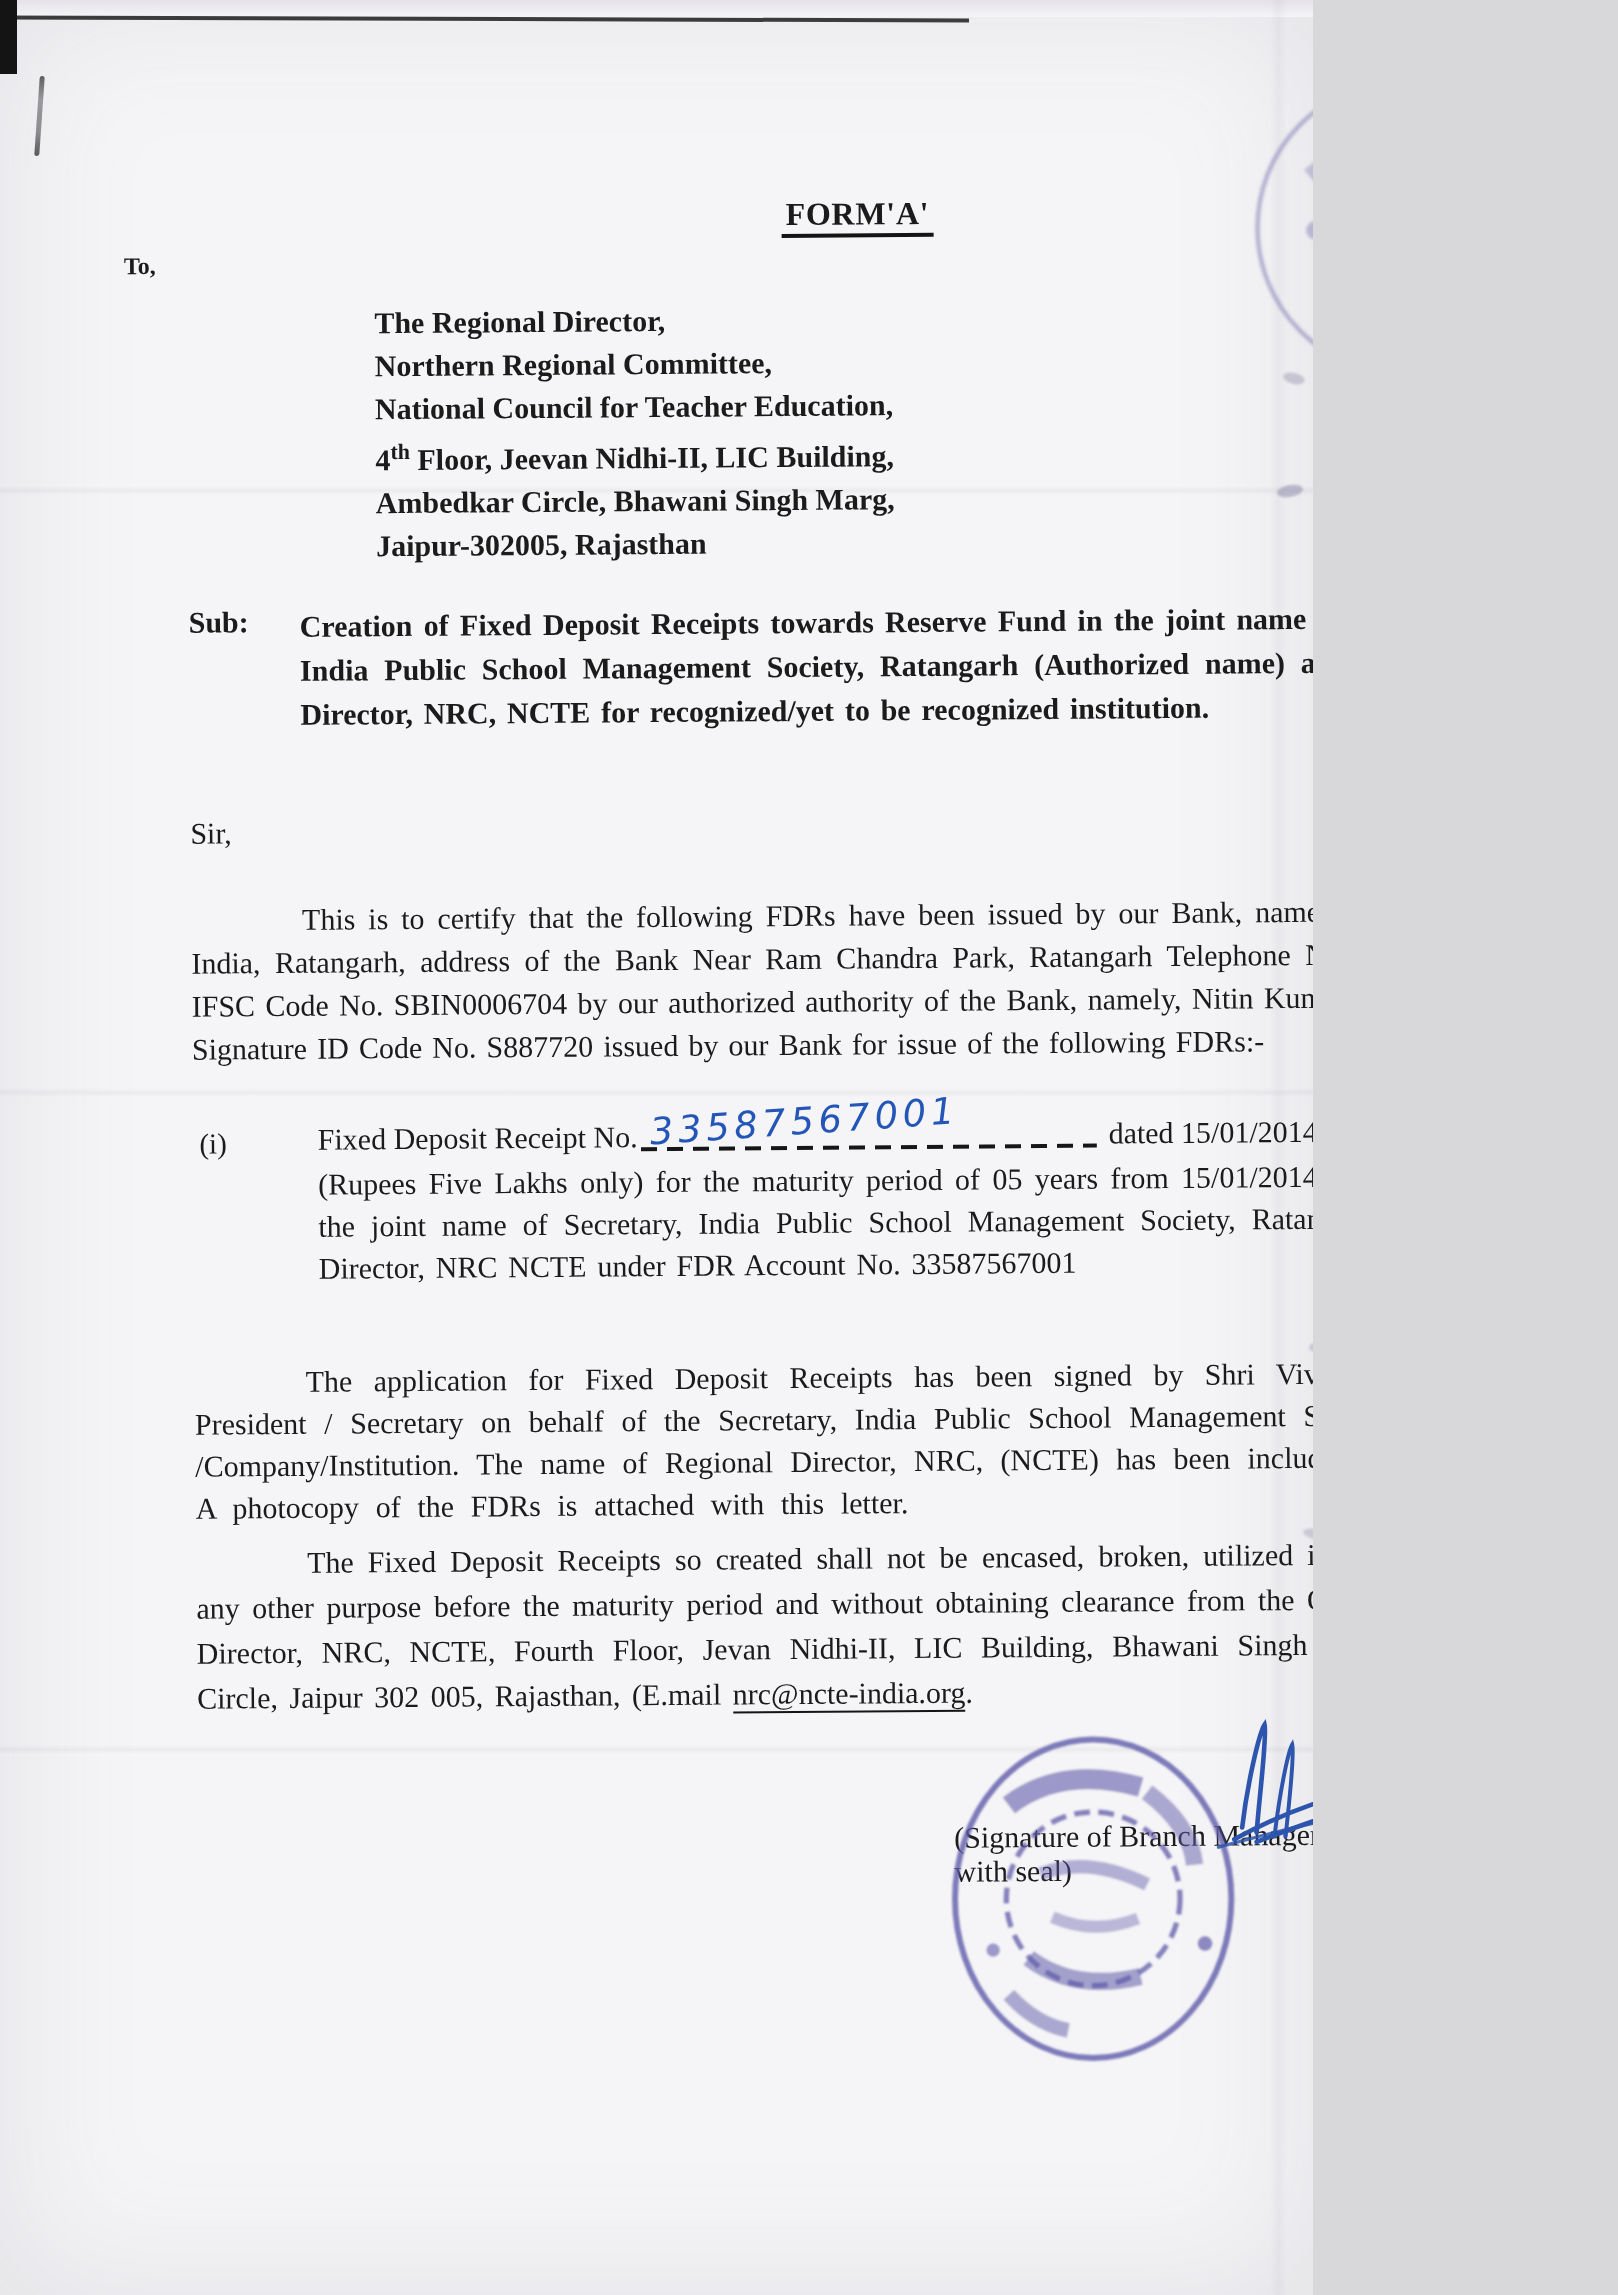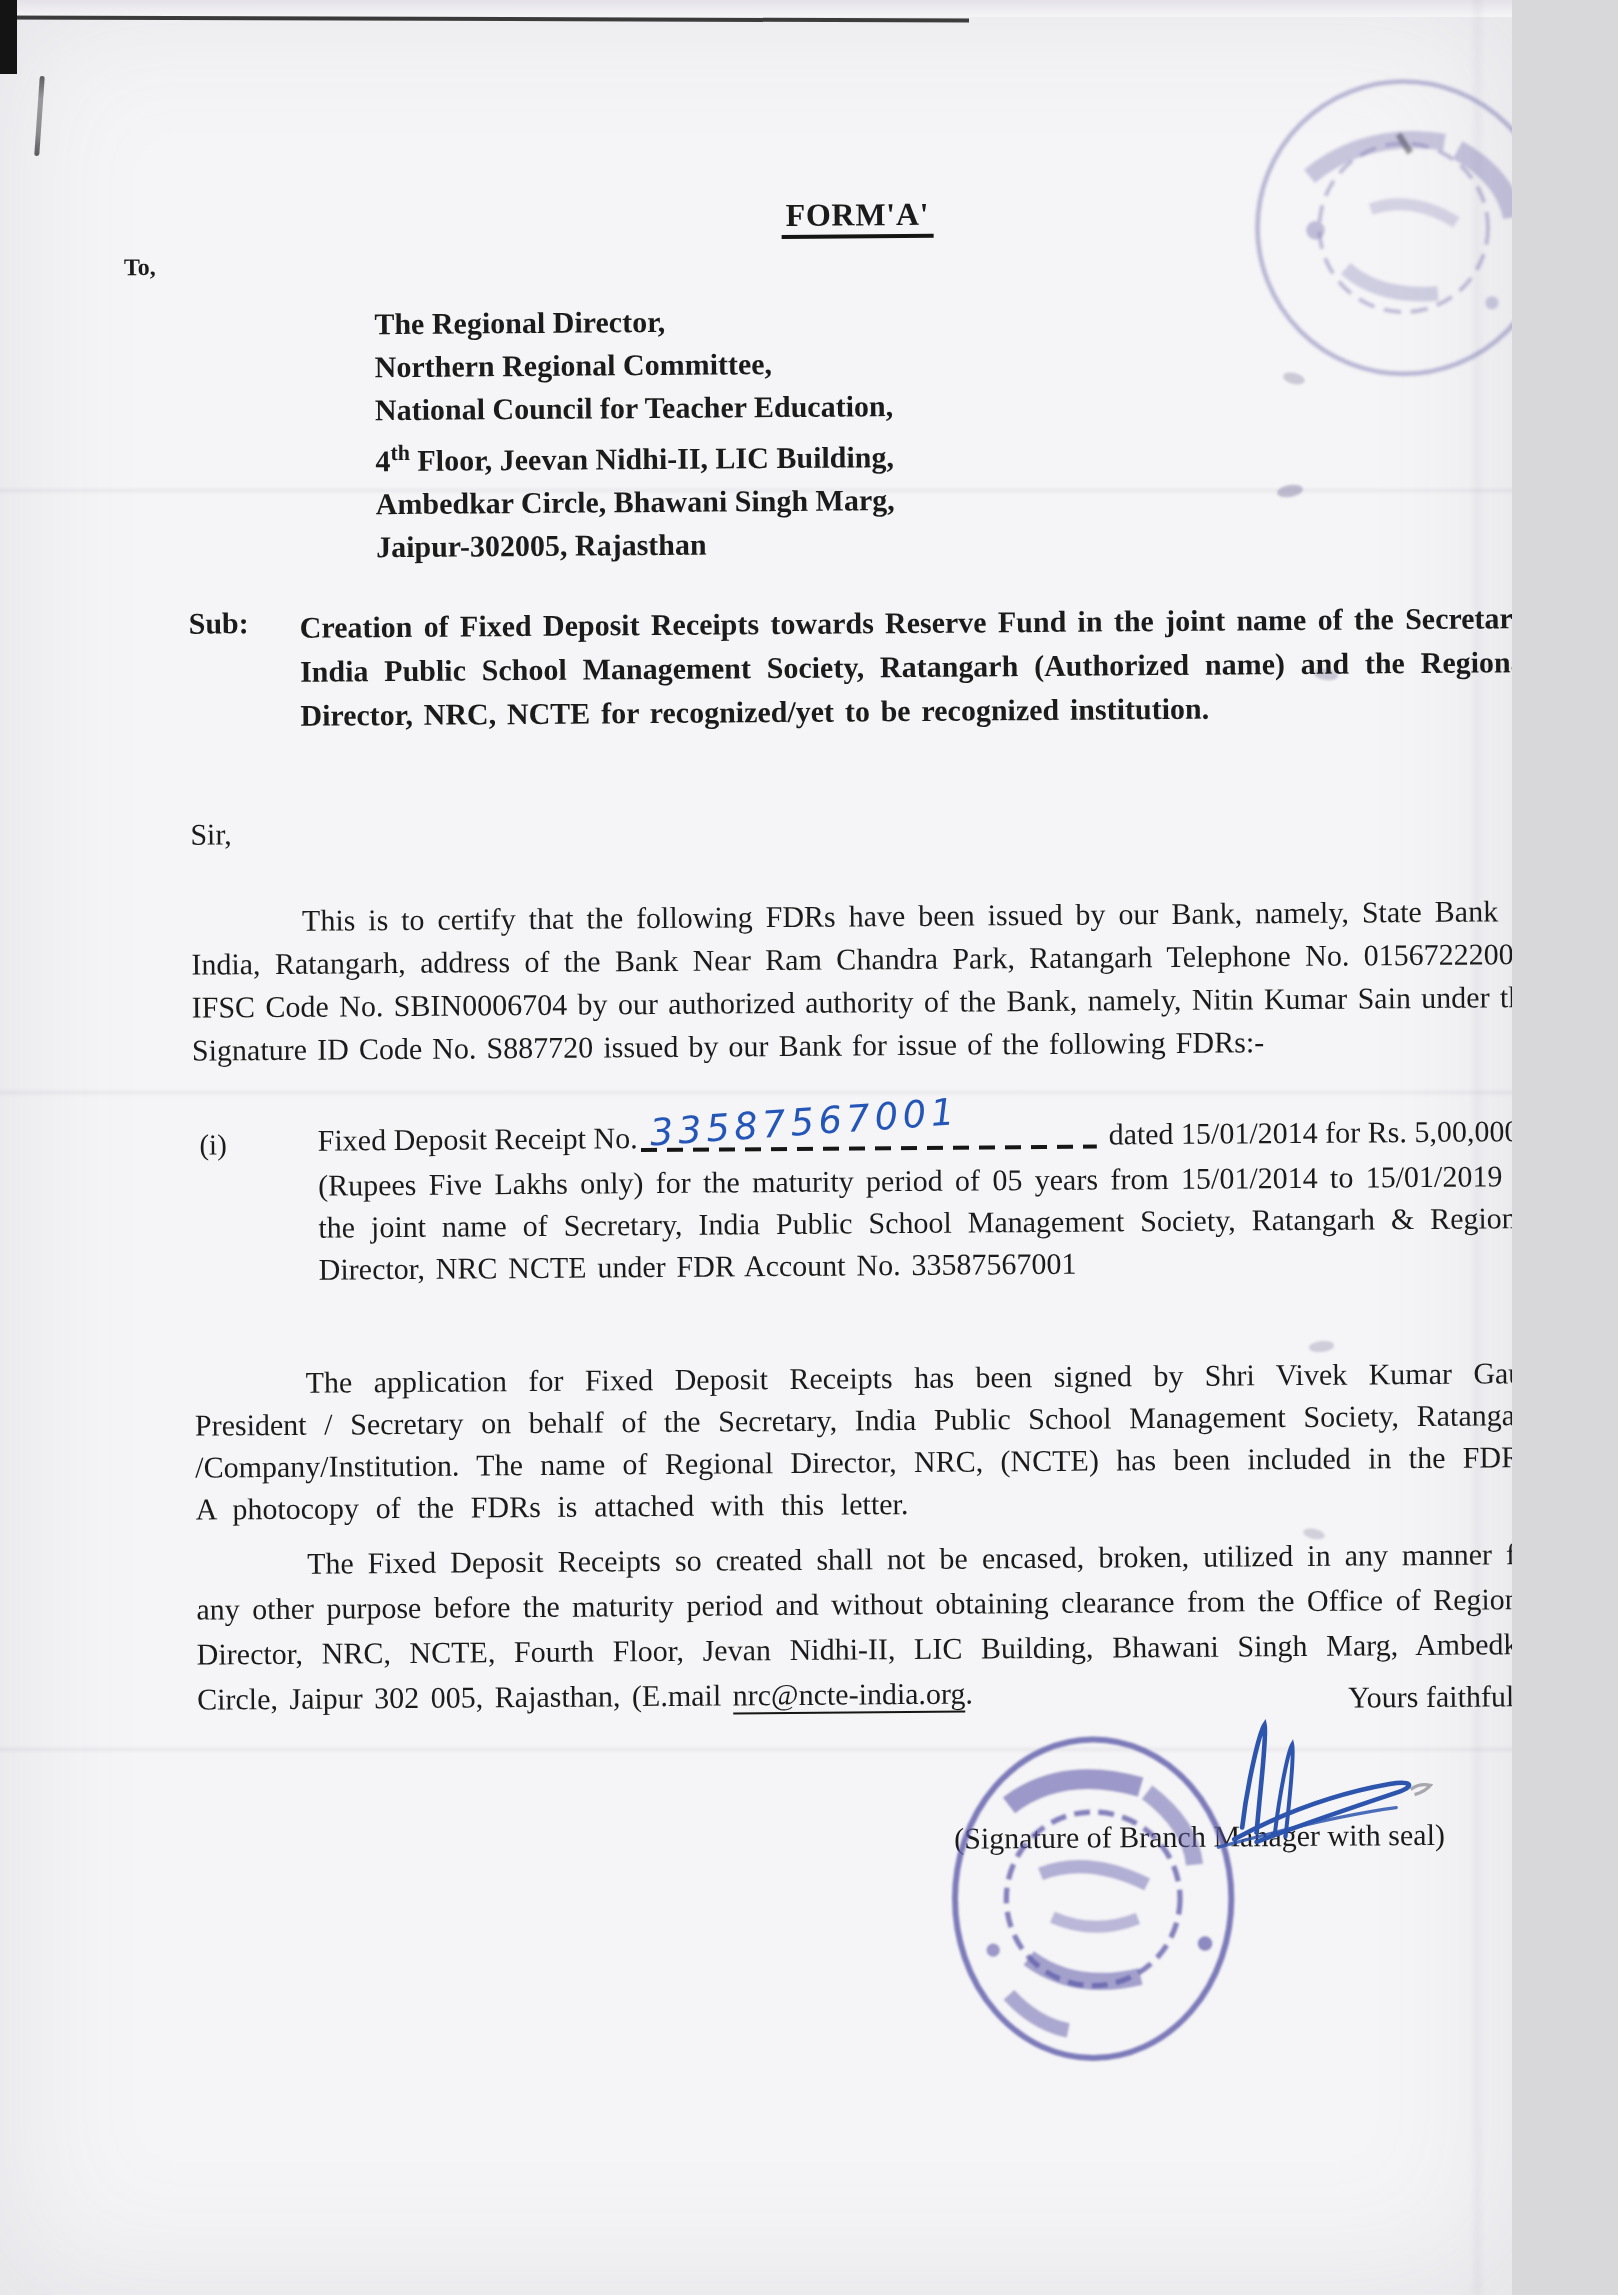--- a/index.html
+++ b/index.html
@@ -1,18 +1,18 @@
 <!DOCTYPE html>
 <html style="font-size:10.5px"><head>
 <meta charset="utf-8">
 <style>
   html,body{margin:0;padding:0;background:#d8d8da;}
-  .page{position:relative;width:1512px;height:2295px;background:#f5f4f6;overflow:hidden;
+  .page{position:relative;width:1286px;height:2295px;background:#f5f4f6;overflow:hidden;
         font-family:"Liberation Serif","DejaVu Serif",serif;color:#1b1b1b;
-        box-shadow:inset 0 0 145px rgba(116,112,132,.14);}
+        box-shadow:inset 0 0 145px rgba(116,112,132,.14);padding-left:27px;}
   .skew{position:absolute;left:0;top:0;width:100%;height:100%;transform:rotate(-0.45deg);transform-origin:60% 40%;}
   
   .edge-line{position:absolute;left:0;top:17px;width:969px;height:4px;background:#1c1c1c;transform:rotate(.18deg);opacity:.85;}
   .corner-mark{position:absolute;left:0;top:0;width:17px;height:74px;background:#141414;}
   .top-strip{position:absolute;left:0;top:0;width:100%;height:17px;background:linear-gradient(180deg,#e4e2e8,#f5f4f6);}
   .staple{position:absolute;left:37px;top:76px;width:5.3px;height:80px;background:linear-gradient(180deg,#5f5f62,#9a9a9e 30%,#8c8c90 70%,#5a5a5e);border-radius:3.3px;transform:rotate(4deg);}
   .crease{position:absolute;left:0;width:100%;height:9.2px;opacity:.07;background:linear-gradient(180deg,transparent,#6c6880 50%,transparent);}
   .fold-right{position:absolute;top:0;right:26px;width:17px;height:100%;opacity:.05;background:linear-gradient(90deg,transparent,#5d5975,transparent);}
   .smudge{position:absolute;border-radius:50%;filter:blur(1px);}
   

